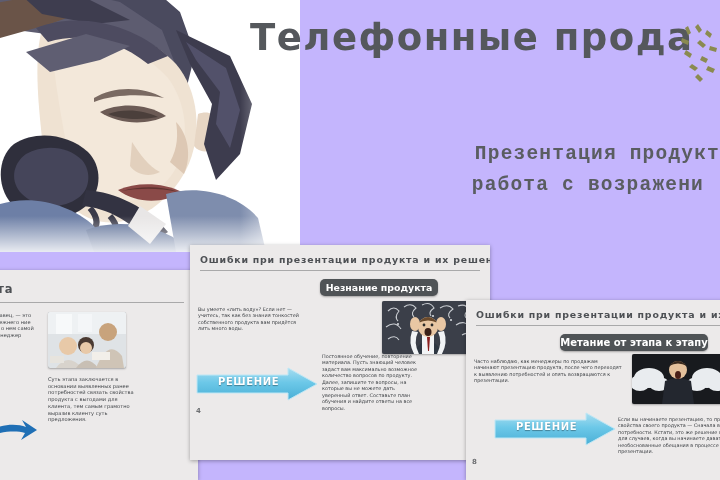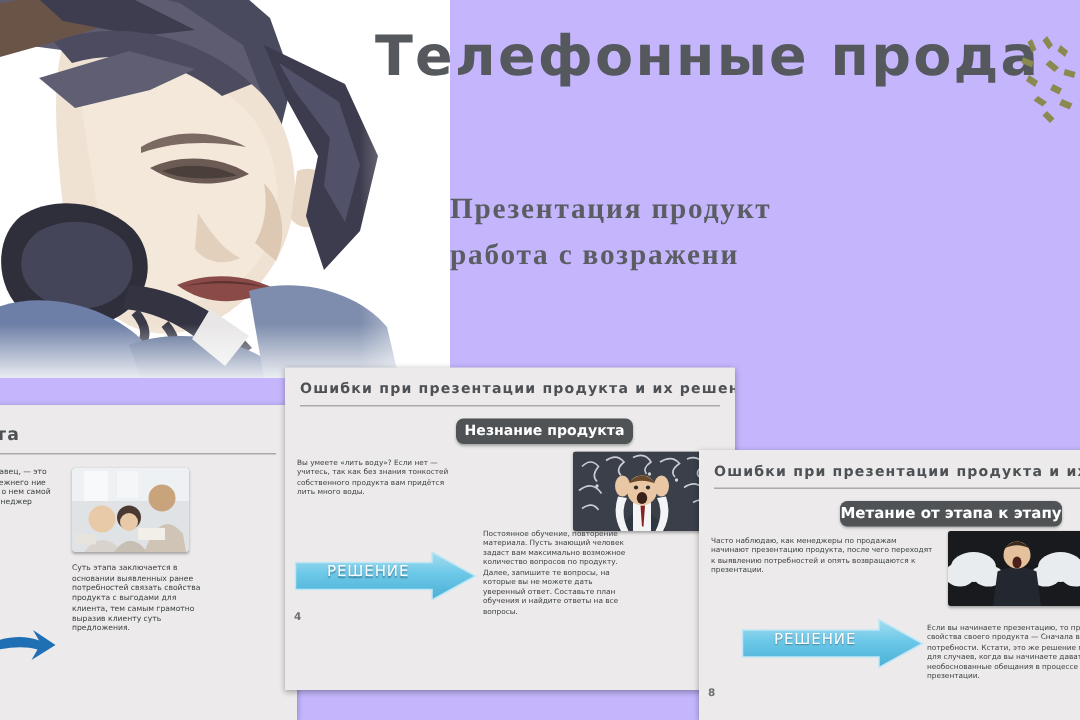--- a/index.html
+++ b/index.html
@@ -17,28 +17,29 @@
   
   .title-wrap{position:absolute;left:250px;top:18px;width:470px;}
   .main-title{
     font-family:"DejaVu Sans", sans-serif;
     font-weight:700;font-size:37px;letter-spacing:1.5px;
     color:#55585c;white-space:nowrap;line-height:1.1;
   }
   .sparkle{position:absolute;left:424px;top:6px;width:46px;height:62px;}
 
   .subtitle{
-    position:absolute;left:300px;top:125px;width:420px;
-    font-family:Liberation Serif, serif;
+    position:absolute;left:300px;top:140px;width:420px;
+    text-align:right;
+    font-family:Liberation Mono, monospace;
     font-weight:700;font-size:19.5px;letter-spacing:1.2px;
     color:#5a5d61;line-height:1.52;white-space:nowrap;
   }
   .subtitle div{margin-bottom:1px;}
   .sub-l1{padding-right:0;}
-  .sub-l2{padding-right:4px;}
+  .sub-l2{padding-right:16px;}
   .sub-l3{padding-right:0;}
 
   
   .card{
     position:absolute;background:#eceaea;
     box-shadow:0 1px 4px rgba(0,0,0,.33);
     overflow:hidden;
   }
   .card-head{
     font-family:"DejaVu Sans", sans-serif;
@@ -54,21 +55,21 @@
   .body-text{color:#3e4246;line-height:1.32;}
   .photo{background:#8c8f93;overflow:hidden;border-radius:2px;
          box-shadow:0 1px 2px rgba(0,0,0,.3);}
   .photo svg{display:block;}
   .slide-no{color:#6d6f72;font-weight:700;}
 
   
   .arrow-wrap{position:absolute;}
   .arrow-wrap svg{display:block;}
   .arrow-label{
-    position:absolute;color:#ffffff;font-weight:400;letter-spacing:.6px;
+    position:absolute;color:#ffffff;font-weight:700;letter-spacing:.6px;
     text-shadow:0 1px 1px rgba(0,0,0,.35);white-space:nowrap;
   }
 
   
   #card-left{left:-92px;top:270px;width:290px;height:210px;}
   #card-left .card-head{font-size:11.5px;position:absolute;left:14px;top:12px;}
   #card-left .card-rule{position:absolute;left:14px;top:32px;width:262px;}
 
   
   #card-mid{left:190px;top:245px;width:300px;height:215px;}
@@ -199,21 +200,21 @@
 
     <svg style="position:absolute;left:78px;top:148px;" width="52" height="28" viewBox="0 0 52 28" xmlns="http://www.w3.org/2000/svg" aria-hidden="true">
       <path d="M2,14 C14,6 30,5 40,9 L36,2 L51,12 L35,22 L39,15 C29,12 14,14 2,18 Z" fill="#1f6fb5"></path>
     </svg>
   </div>
 
   <div class="card" id="card-mid">
     <div class="card-head">Ошибки при презентации продукта и их решения</div>
     <div class="card-rule"></div>
 
-    <div class="pill" style="position:absolute;left:114px;top:34px;width:118px;height:17px;font-size:9.4px;line-height:17px;">Незнание продукта</div>
+    <div class="pill" style="position:absolute;left:130px;top:34px;width:118px;height:17px;font-size:9.4px;line-height:17px;">Незнание продукта</div>
 
     <div class="body-text" style="position:absolute;left:8px;top:61px;width:110px;font-size:4.9px;">Вы умеете «лить воду»? Если нет — учитесь, так как без знания тонкостей собственного продукта вам придётся лить много воды.</div>
 
     <div class="photo" style="position:absolute;left:192px;top:56px;width:92px;height:53px;">
       <svg width="92" height="53" viewBox="0 0 92 53" xmlns="http://www.w3.org/2000/svg" aria-hidden="true">
         <rect width="92" height="53" fill="#3b3f49"></rect>
         <g stroke="#e3e6ea" stroke-width="1.1" fill="none" opacity=".85">
           <path d="M6,10 q6,-6 11,0 q-5,6 -1,10"></path>
           <path d="M22,6 q7,-5 12,1 q-6,5 -2,9"></path>
           <path d="M40,4 q8,-4 12,3 q-6,4 -3,8"></path>

